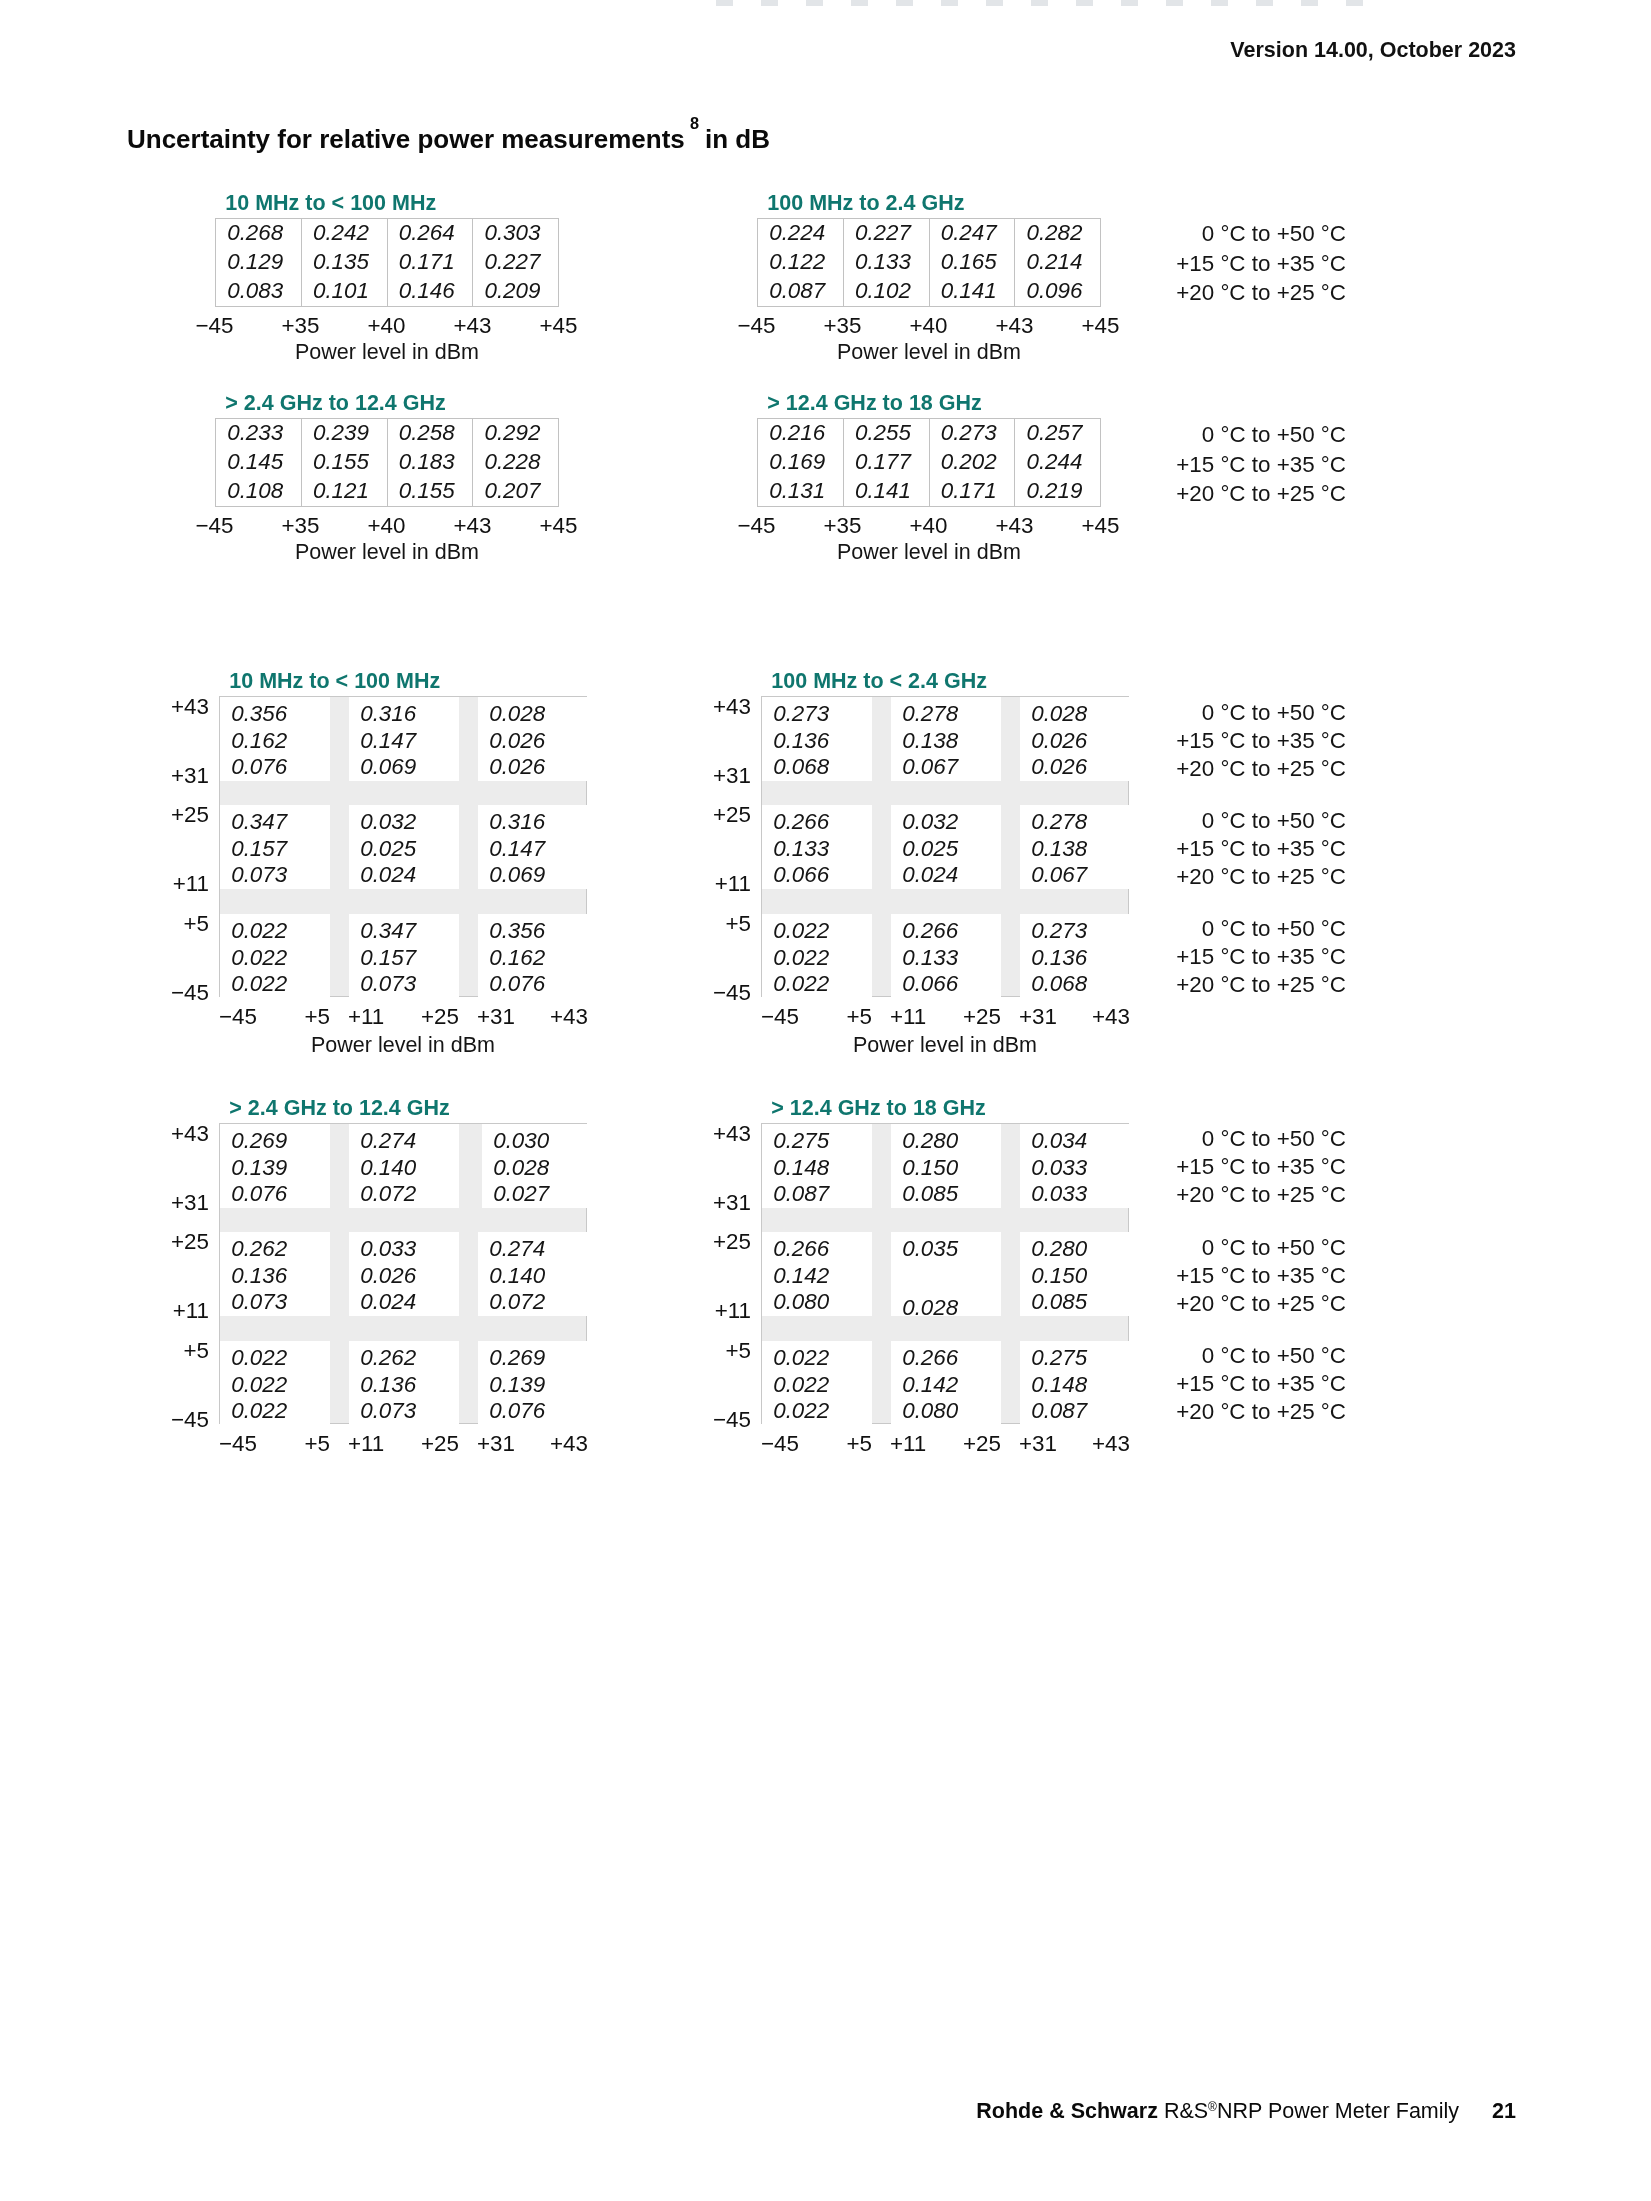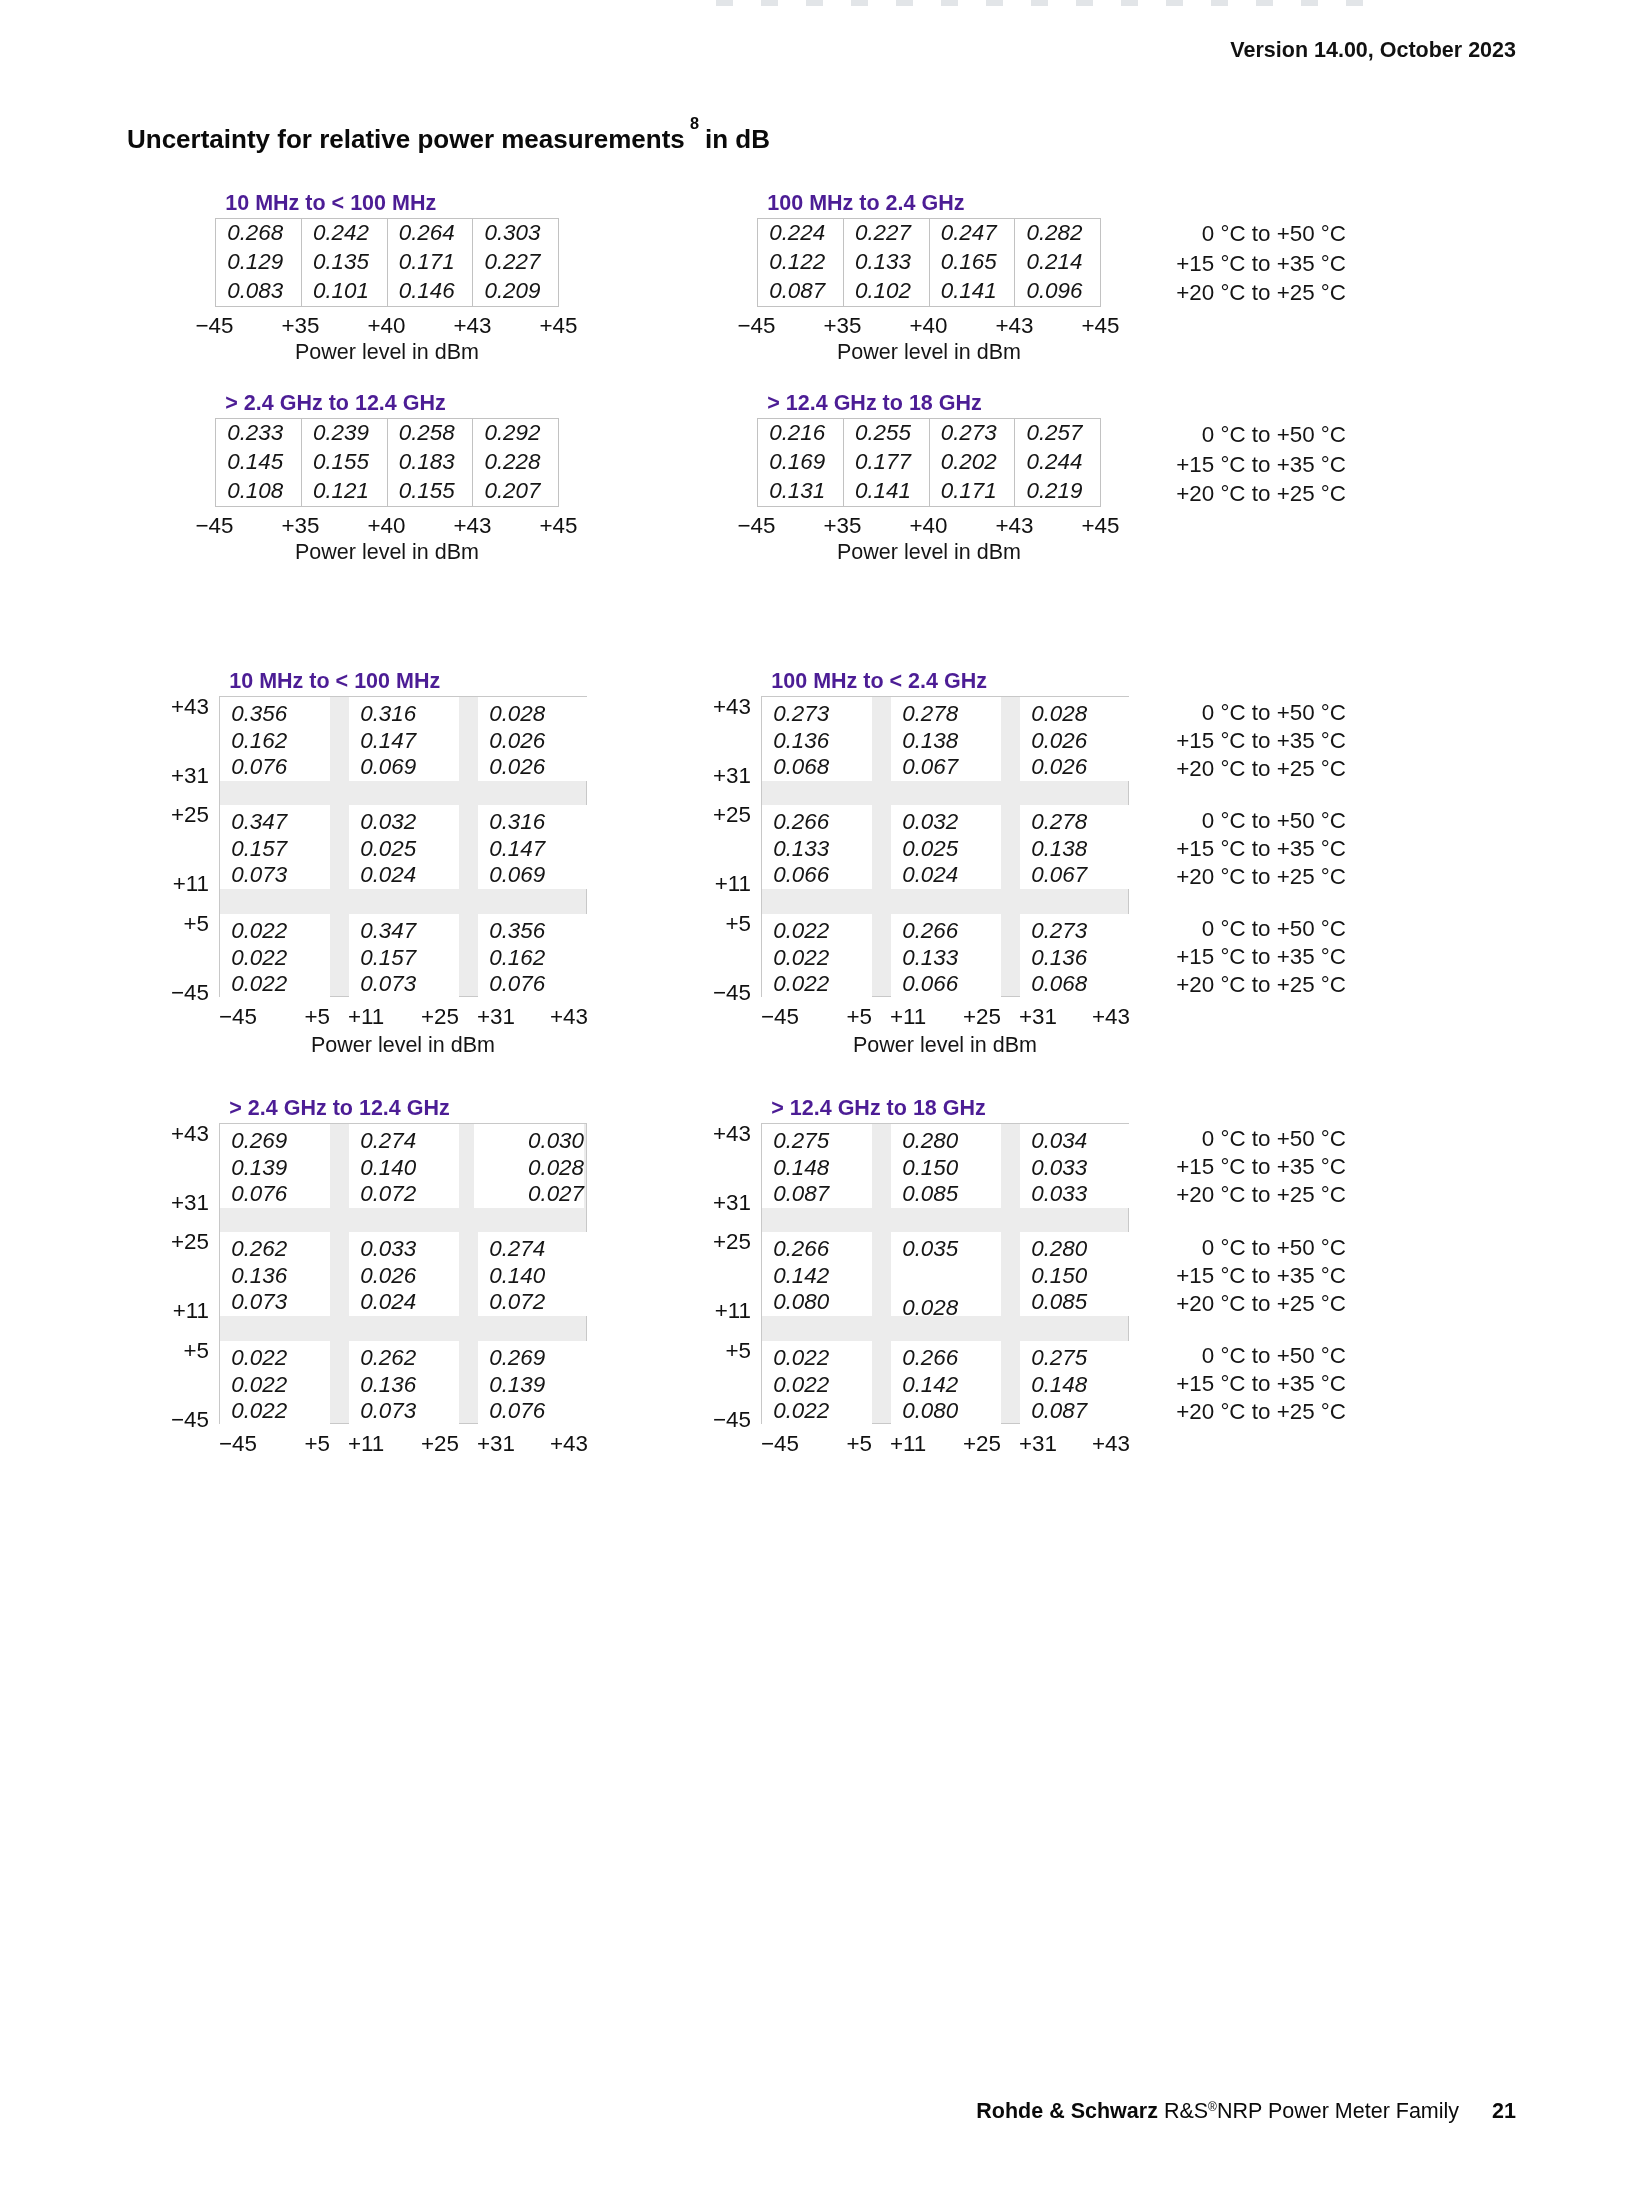--- a/index.html
+++ b/index.html
@@ -14,21 +14,21 @@
     background:repeating-linear-gradient(90deg,#e2e5e8 0 17px,transparent 17px 45px);
   }
   .version{
     position:absolute;top:38px;right:136px;font-size:21.5px;font-weight:bold;white-space:nowrap;
   }
   .sec-title{
     position:absolute;margin:0;font-size:26px;font-weight:bold;white-space:nowrap;color:#0a0a0a;
   }
   .sec-title sup{font-size:16.3px;position:relative;top:-9.5px;margin:0 6px 0 5.2px;font-weight:bold;}
   .tbl-title{
-    position:absolute;left:10.3px;top:-27px;font-size:21.5px;font-weight:bold;white-space:nowrap;color:#4c1d95;
+    position:absolute;left:10.3px;top:-27px;font-size:21.5px;font-weight:bold;white-space:nowrap;color:#0f766e;
   }
   
   .abs-table{position:absolute;width:344px;}
   .abs-grid{
     position:absolute;left:0;top:0;width:344px;height:89px;
     border:0.9px solid #c2c2c2;display:flex;background:#fff;
   }
   .abs-col{
     flex:1 1 0;display:flex;flex-direction:column;justify-content:space-around;
     padding-left:11.2px;border-left:0.9px solid #c2c2c2;
@@ -367,21 +367,21 @@
             <div class="rel-cell" style="left: 0px;">
               <div class="val">0.269</div>
               <div class="val">0.139</div>
               <div class="val">0.076</div>
             </div>
             <div class="rel-cell" style="left: 129px;">
               <div class="val">0.274</div>
               <div class="val">0.140</div>
               <div class="val">0.072</div>
             </div>
-            <div class="rel-cell" style="left: 254px; align-items: flex-end;">
+            <div class="rel-cell" style="left: 262px;">
               <div class="val">0.030</div>
               <div class="val">0.028</div>
               <div class="val">0.027</div>
             </div>
           </div>
           <div class="rel-block" style="top: 108px;">
             <div class="rel-cell" style="left: 0px;">
               <div class="val">0.262</div>
               <div class="val">0.136</div>
               <div class="val">0.073</div>

